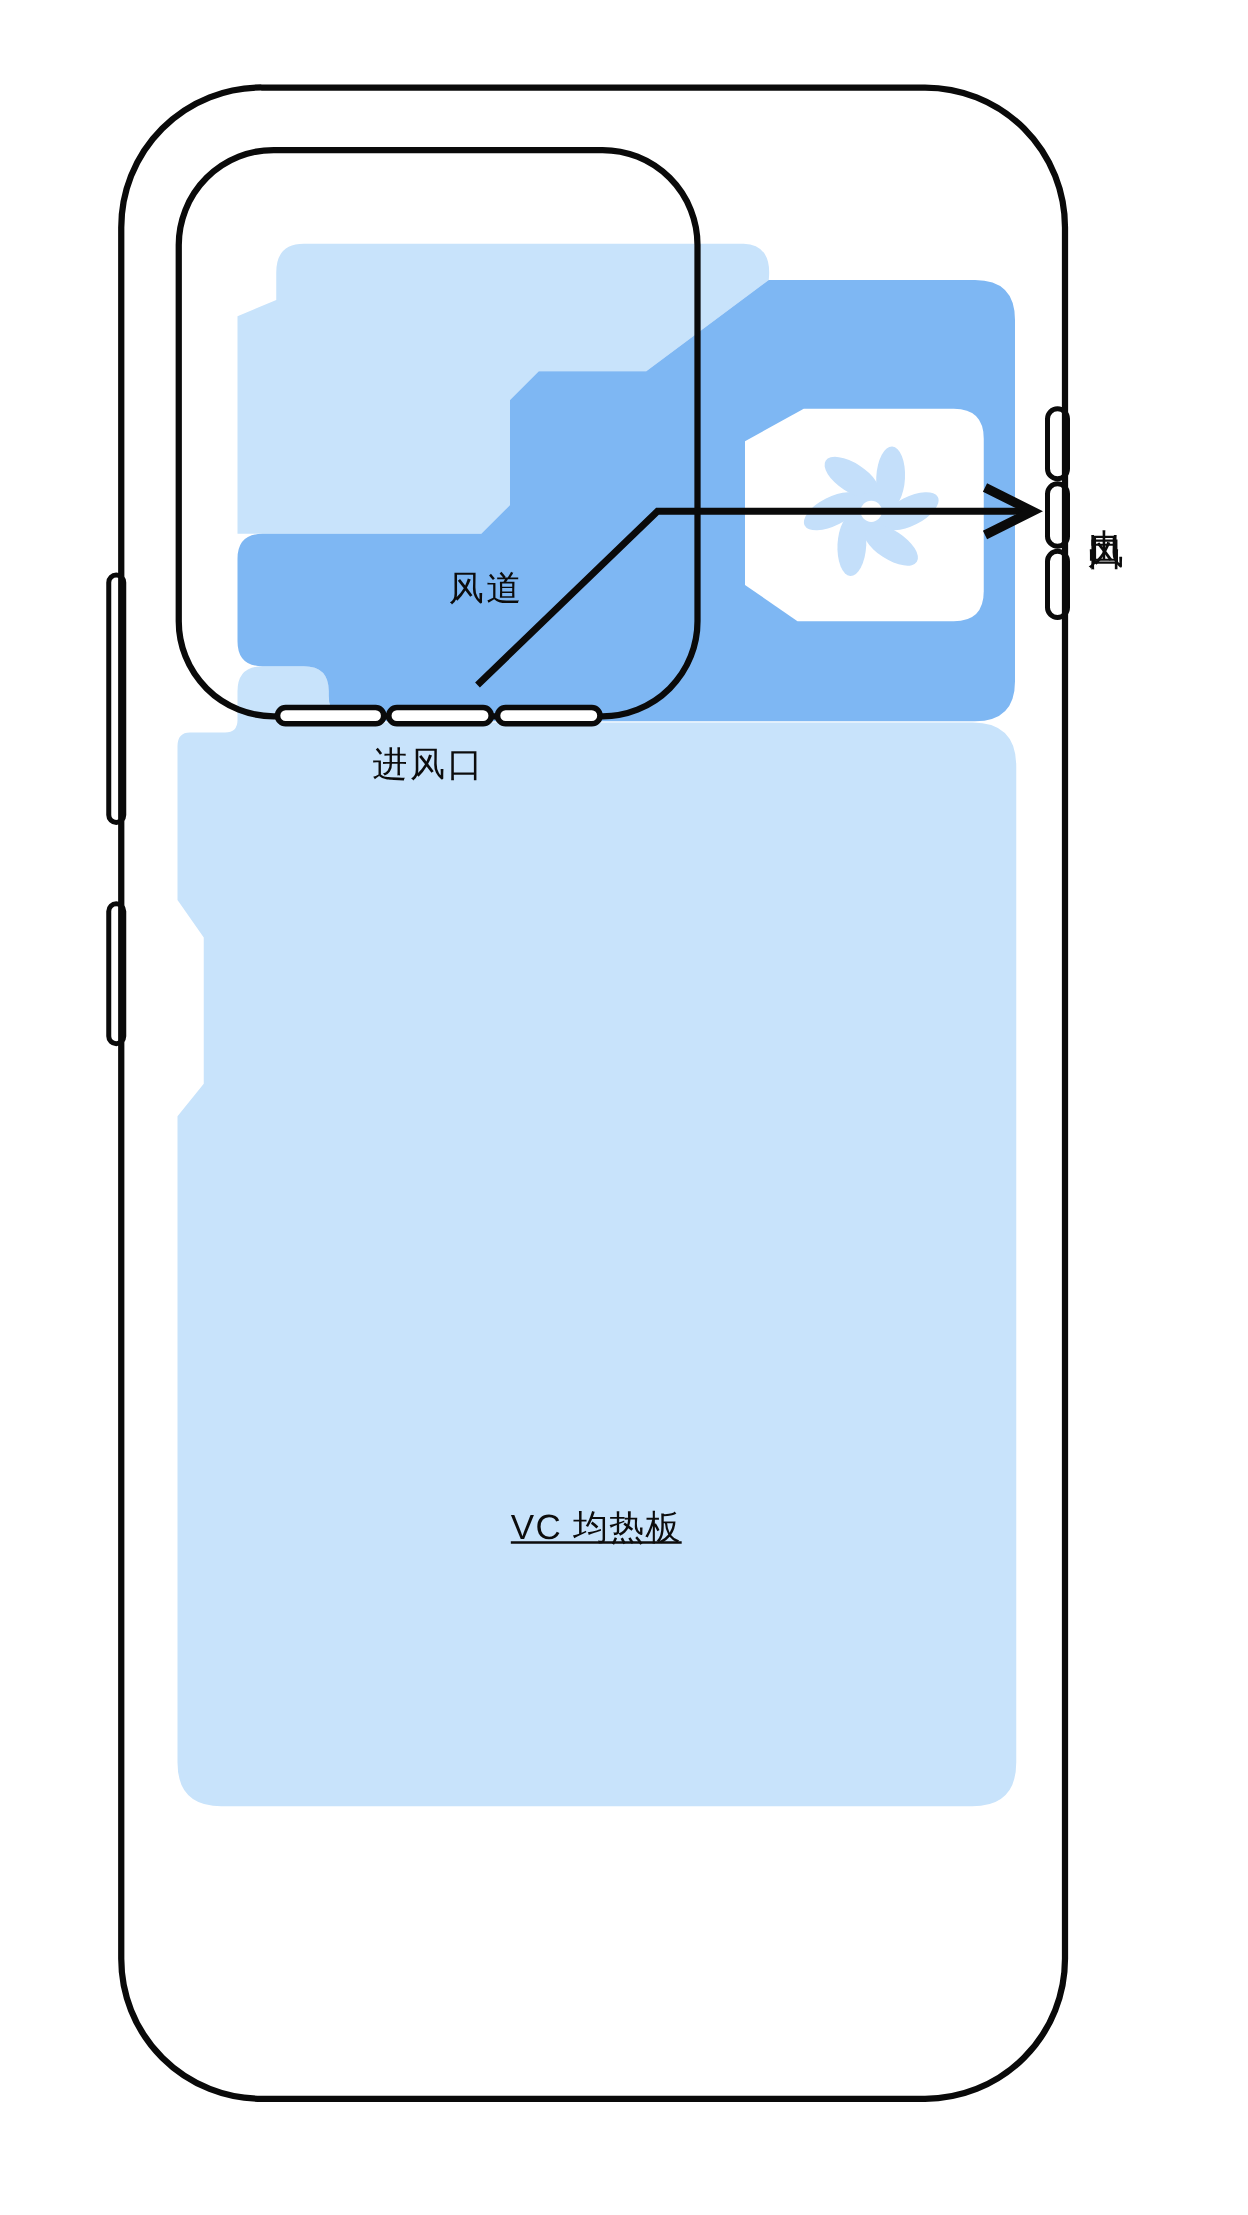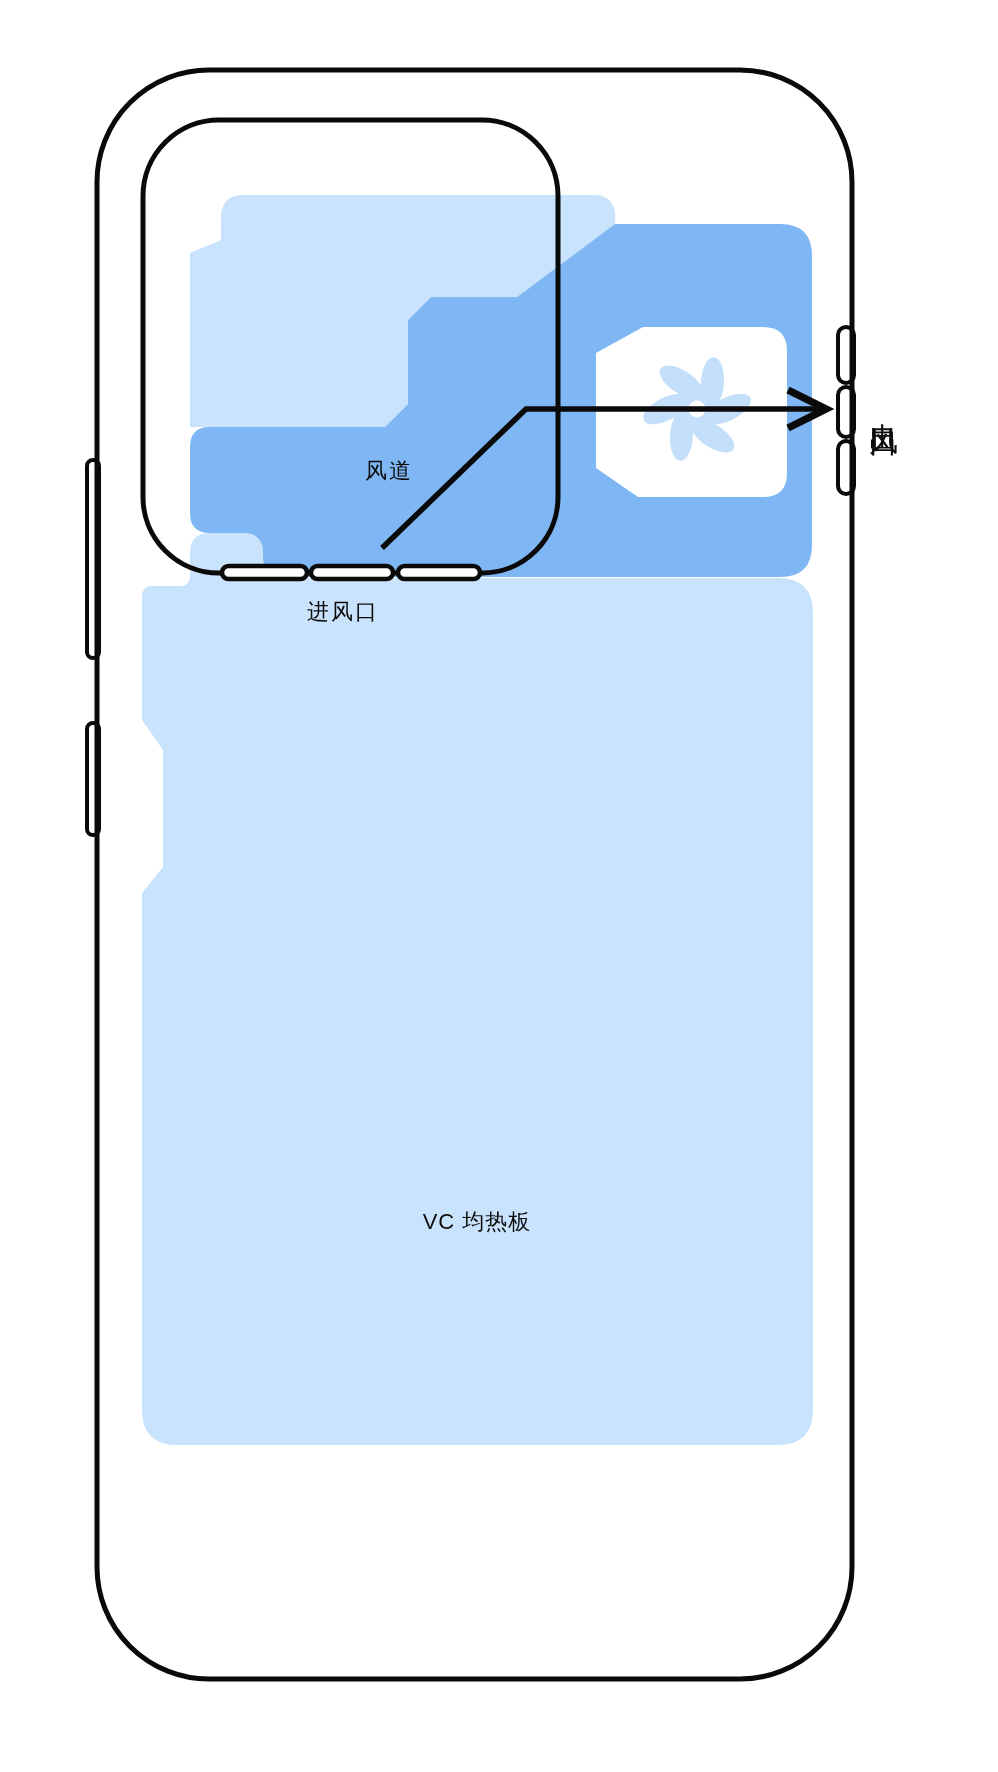--- a/index.html
+++ b/index.html
@@ -27,21 +27,21 @@
   .white-shape  { fill: #ffffff; }
   .blade        { fill: var(--fan-blade, #c4dffa); }
   .vent         { fill: #ffffff; stroke: var(--line-black, #0a0a0a); stroke-width: 4.5; }
   .side-btn     { fill: #ffffff; stroke: var(--line-black, #0a0a0a); stroke-width: 4; }
   .arrow-line   { fill: none; stroke: var(--line-black, #0a0a0a); stroke-width: 5.5; }
   .arrow-head   { fill: none; stroke: var(--line-black, #0a0a0a); stroke-width: 7.5; }
   .lbl {
     position: absolute;
     color: #0c0c0c;
     font-weight: 500;
-    font-size: 22px;
+    font-size: 28px;
     letter-spacing: 2px;
     white-space: nowrap;
     transform: translate(-50%, -50%);
   }
   .lbl-vertical {
     writing-mode: vertical-rl;
     text-orientation: upright;
     font-size: 29px;
     letter-spacing: 5px;
   }
@@ -106,15 +106,15 @@
       <path class="arrow-head" d="M 788,390 L 826,409 L 788,428"></path>
     </g>
   </svg>
 
   <div class="lbl" style="left:389px; top:471px;">风道</div>
 
   <div class="lbl" style="left:343px; top:612px;">进风口</div>
 
   <div class="lbl lbl-vertical" style="left:884px; top:408px;">出风口</div>
 
-  <div class="lbl" style="left:477px; top:1222px; letter-spacing:1px;">VC 均热板</div>
+  <div class="lbl" style="left:477px; top:1222px; letter-spacing:1px;text-decoration:underline;">VC 均热板</div>
 
 </div>
 
 </body></html>

